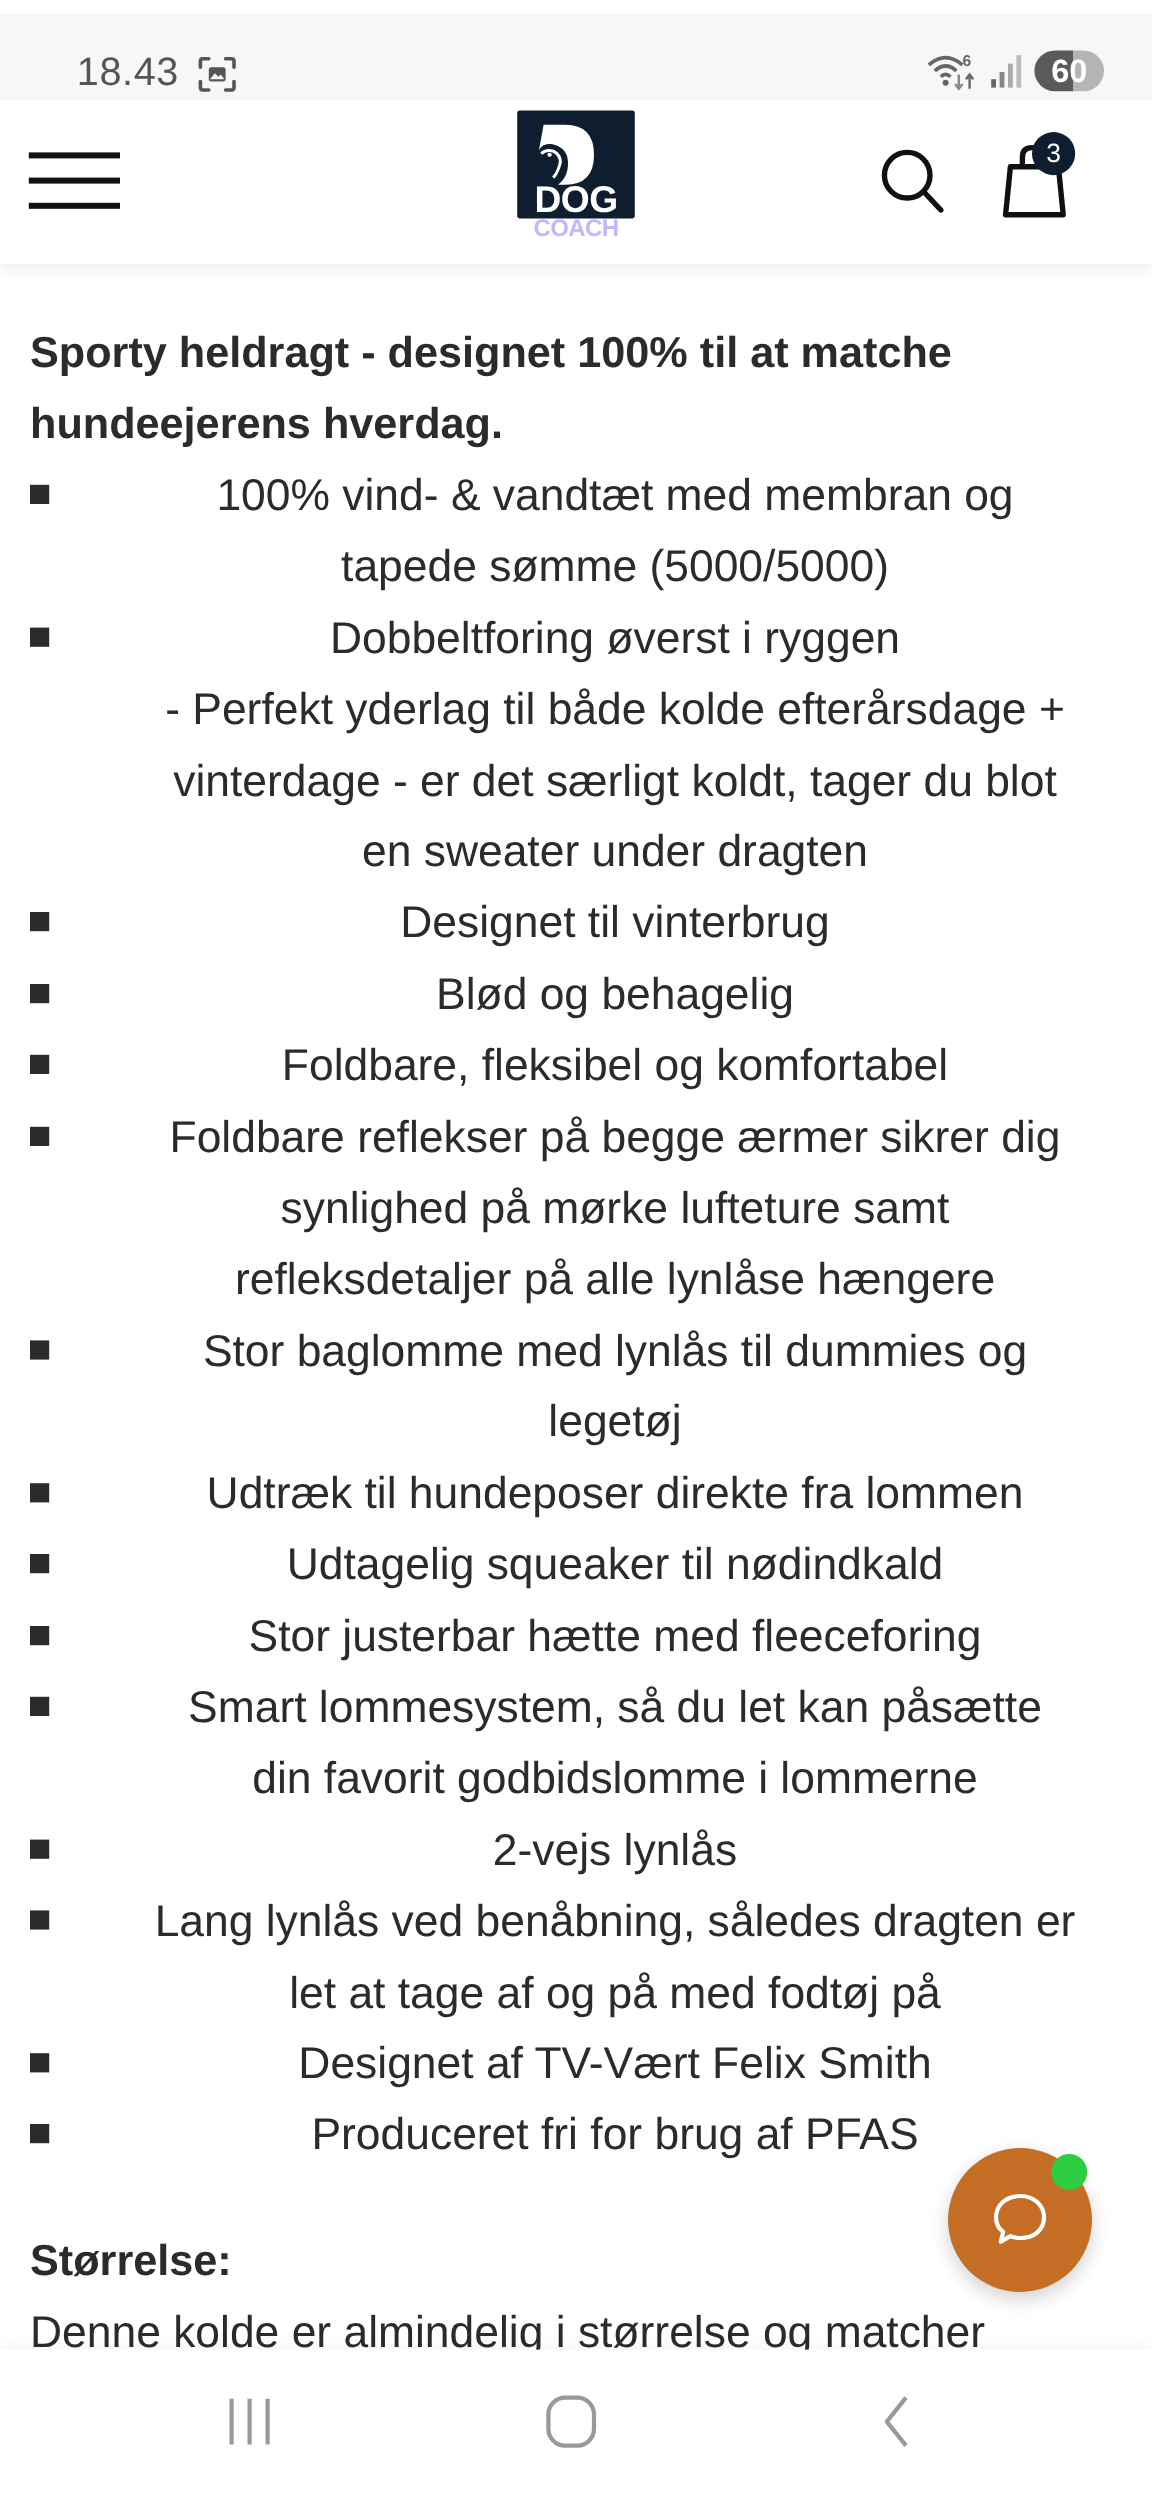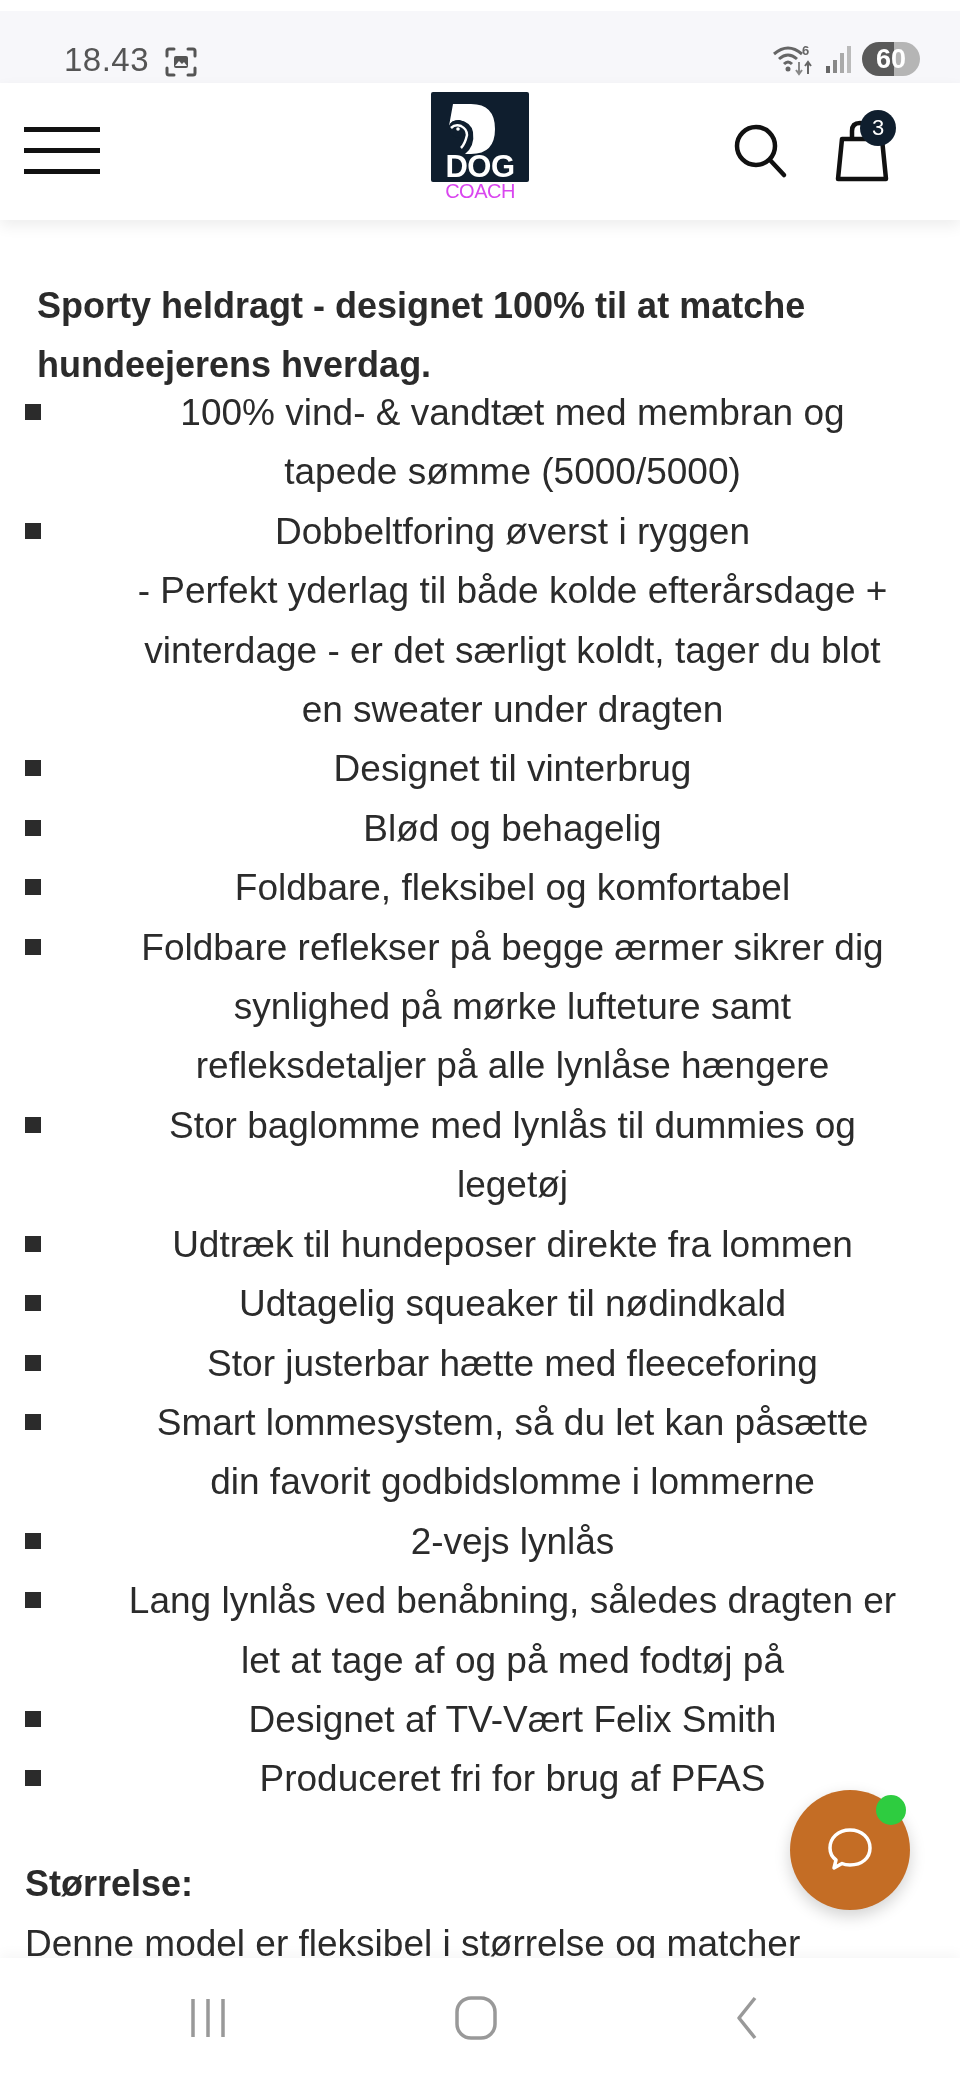--- a/index.html
+++ b/index.html
@@ -32,33 +32,33 @@
   .hamburger { position:absolute; left:24px; top:40px; width:76px; height:56px; cursor:pointer; }
   .hamburger span { position:absolute; left:0; width:76px; height:5px; background:#111; }
   .hamburger span:nth-child(1){ top:4px; }
   .hamburger span:nth-child(2){ top:25px; }
   .hamburger span:nth-child(3){ top:46px; }
   .logo {
     position:absolute; left:431px; top:9px; width:98px; height:90px; background:#0f1e2e; border-radius:2px;
   }
   .logo-d { position:absolute; left:14px; top:10px; width:54px; height:54px; }
   .logo-dog { position:absolute; left:0; width:98px; top:60px; text-align:center; color:#fff; font-weight:bold; font-size:31px; line-height:30px; letter-spacing:-0.5px; }
-  .logo-coach { position:absolute; left:0; width:98px; top:89px; text-align:center; color:#d946ef; font-weight:normal; font-size:20px; line-height:20px; letter-spacing:-0.5px; }
+  .logo-coach { position:absolute; left:0; width:98px; top:89px; text-align:center; color:#c4b5fd; font-weight:bold; font-size:20px; line-height:20px; letter-spacing:-0.5px; }
   .search-btn { position:absolute; left:732px; top:39px; width:56px; height:58px; cursor:pointer; }
   .cart-btn { position:absolute; left:832px; top:30px; width:60px; height:70px; cursor:pointer; }
   .cart-badge {
     position:absolute; left:860px; top:27px; width:36px; height:36px; border-radius:50%;
     background:#0f1e2e; color:#fff; font-size:22px; display:flex; align-items:center; justify-content:center;
   }
 
   
   .content { position:absolute; left:0; top:220px; width:960px; }
   .heading {
     position:absolute; left:25px; top:44px; width:920px;
-    font-weight:bold; font-size:36px; line-height:59.4px; color:#2b2b2b; margin:12px;
+    font-weight:bold; font-size:36px; line-height:59.4px; color:#2b2b2b; margin:0;
   }
   .features { position:absolute; left:0; top:163px; width:960px; margin:0; padding:0; list-style:none; }
   .features li {
     position:relative; padding-left:85px; padding-right:20px;
     font-size:37px; line-height:59.4px; color:#2b2b2b;text-align:center;
   }
   .features li .bullet {
     position:absolute; left:25px; top:21px; width:16px; height:16px; background:#2b2b2b;
   }
   .features li .line { display:block; white-space:nowrap; }
@@ -220,21 +220,21 @@
         <span class="bullet"></span>
       <span class="line">Designet af TV-Vært Felix Smith</span>
       </li>
     <li>
         <span class="bullet"></span>
       <span class="line">Produceret fri for brug af PFAS</span>
       </li>
   </ul>
 
   <h3 class="size-title">Størrelse:</h3>
-  <div class="size-text">Denne model er fleksibel i størrelse og matcher</div>
+  <div class="size-text">Denne kolde er almindelig i størrelse og matcher</div>
 </div>
 
 <div class="chat-fab">
   <svg width="52" height="52" viewBox="0 0 52 52">
     <path d="M26 6 C38 6 46 14 46 24 C46 34 38 41 26 41 C23 41 20 40.5 18 39.5 L10 44 L12 36 C8 33 6 29 6 24 C6 14 14 6 26 6 Z" fill="none" stroke="#ffffff" stroke-width="3.5" stroke-linejoin="round"></path>
   </svg>
 </div>
 <div class="chat-dot"></div>
 
 <div class="navbar">

